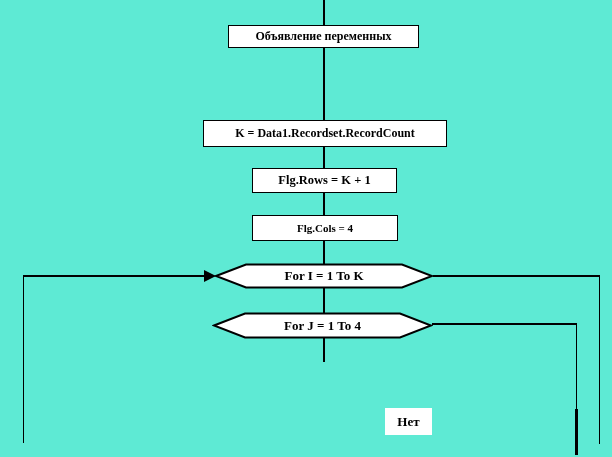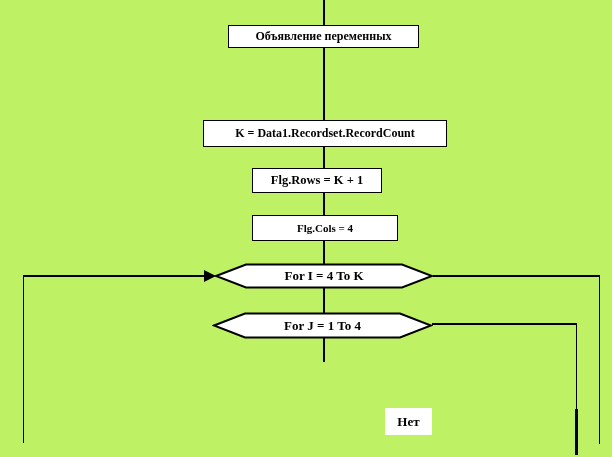--- a/index.html
+++ b/index.html
@@ -10,21 +10,21 @@
     width: 612px;
     height: 457px;
     overflow: hidden;
     background: #808080;
     font-family: "Liberation Serif", "DejaVu Serif", serif;
   }
   .canvas {
     position: relative;
     width: 612px;
     height: 457px;
-    background: #bef264;
+    background: #5eead4;
   }
   .line {
     position: absolute;
     background: #000000;
     z-index: 1;
   }
   .node {
     position: absolute;
     background: #ffffff;
     border: 1px solid #000000;
@@ -97,29 +97,29 @@
   <div class="line" style="left:576px; top:324px; width:1px; height:85px;"></div>
   <div class="line" style="left:575px; top:409px; width:3px; height:46px;"></div>
 
   <div class="arrowhead" style="left:204px; top:270px;"></div>
 
   <div class="node" style="left:228px; top:25px; width:191px; height:23px; font-size:12px;">Объявление переменных</div>
 
 
   <div class="node" style="left:203px; top:120px; width:244px; height:27px; font-size:12px;">K = Data1.Recordset.RecordCount</div>
 
-  <div class="node" style="left:252px; top:168px; width:130px; height:25px; font-size:12.5px;">Flg.Rows = K + 1</div>
+  <div class="node" style="left:252px; top:168px; width:145px; height:25px; font-size:12.5px;">Flg.Rows = K + 1</div>
 
   <div class="node" style="left:252px; top:215px; width:146px; height:26px; font-size:11px;">Flg.Cols = 4</div>
 
   <div class="hex-wrap" style="left:214px; top:263px; width:220px; height:26px;">
     <svg width="220" height="26" viewBox="0 0 220 26">
       <polygon points="2,13 32,1.5 188,1.5 218,13 188,24.5 32,24.5" fill="#ffffff" stroke="#000000" stroke-width="2"></polygon>
     </svg>
-    <div class="hex-label">For I = 4 To K</div>
+    <div class="hex-label">For I = 1 To K</div>
   </div>
 
   <div class="hex-wrap" style="left:212px; top:312px; width:221px; height:27px;">
     <svg width="221" height="27" viewBox="0 0 221 27">
       <polygon points="2,13.5 33,1.5 188,1.5 219,13.5 188,25.5 33,25.5" fill="#ffffff" stroke="#000000" stroke-width="2"></polygon>
     </svg>
     <div class="hex-label">For J = 1 To 4</div>
   </div>
 
   <div class="plain-label" style="left:385px; top:408px; width:47px; height:27px; font-size:13px;">Нет</div>

